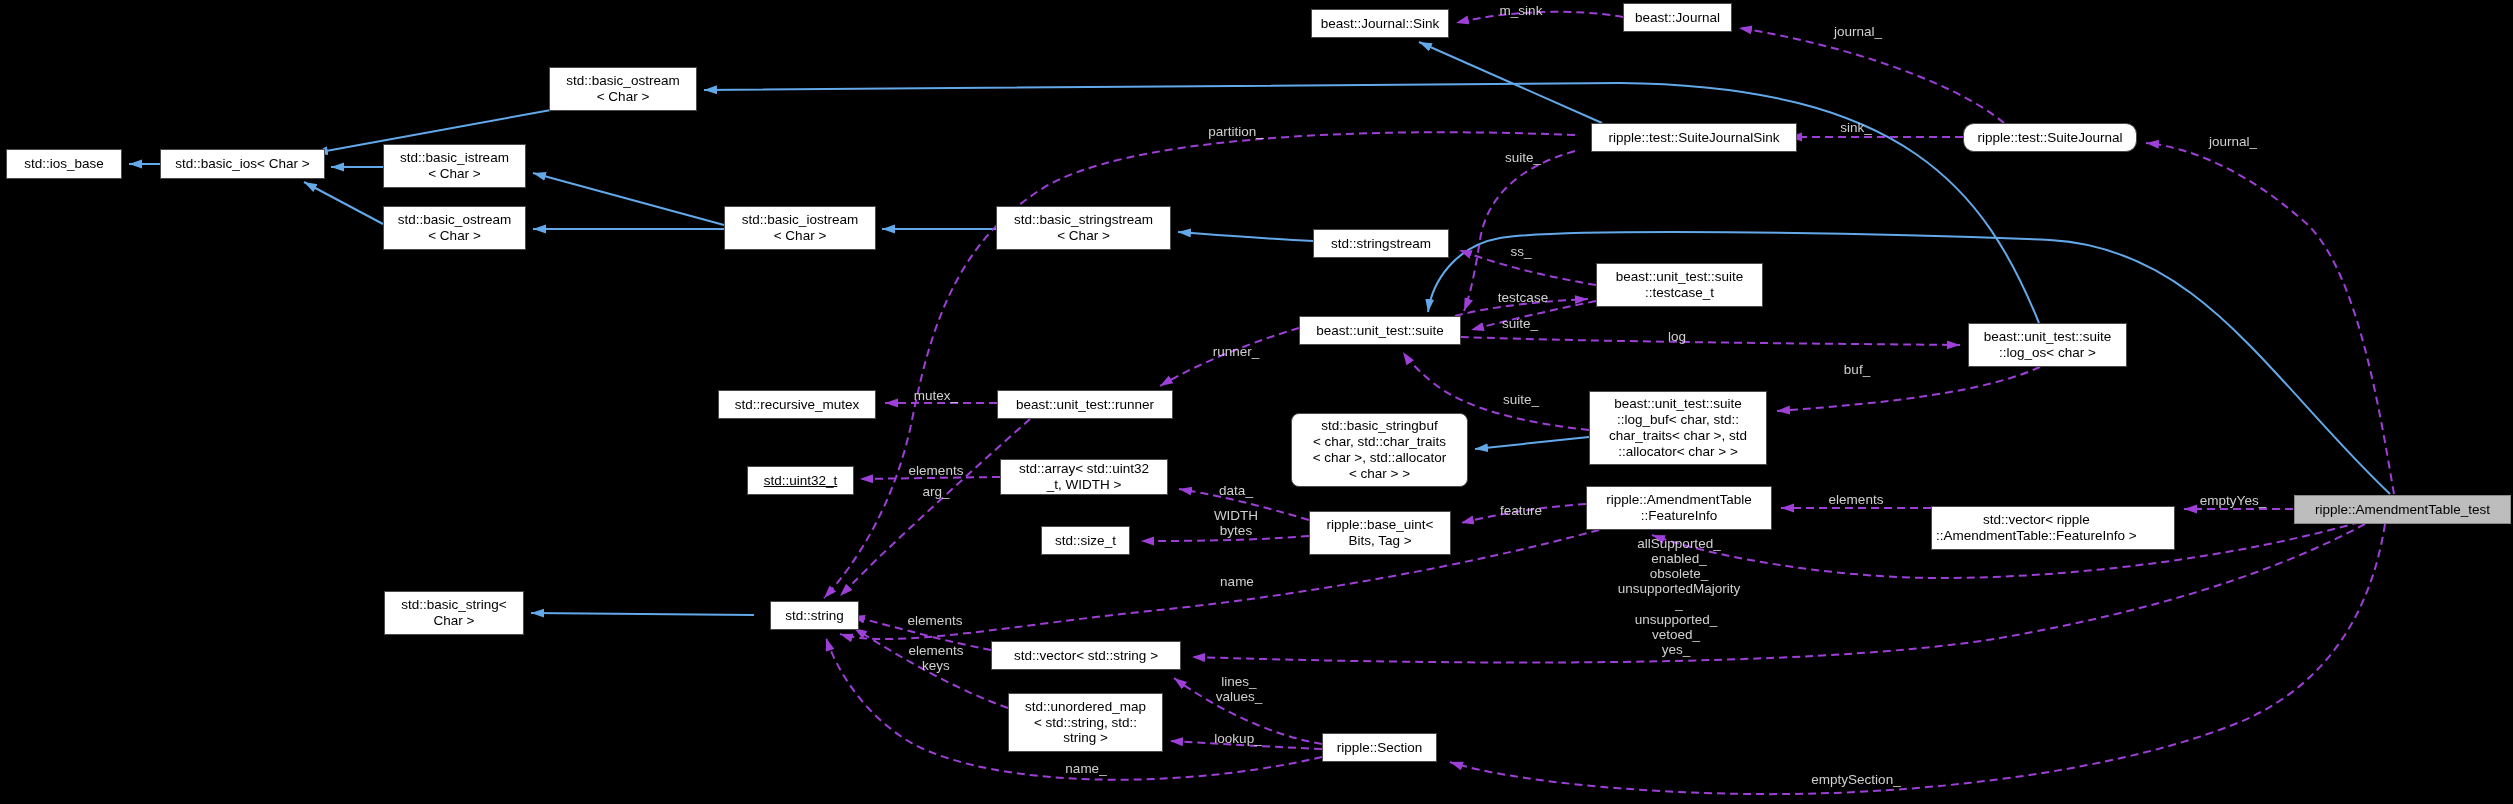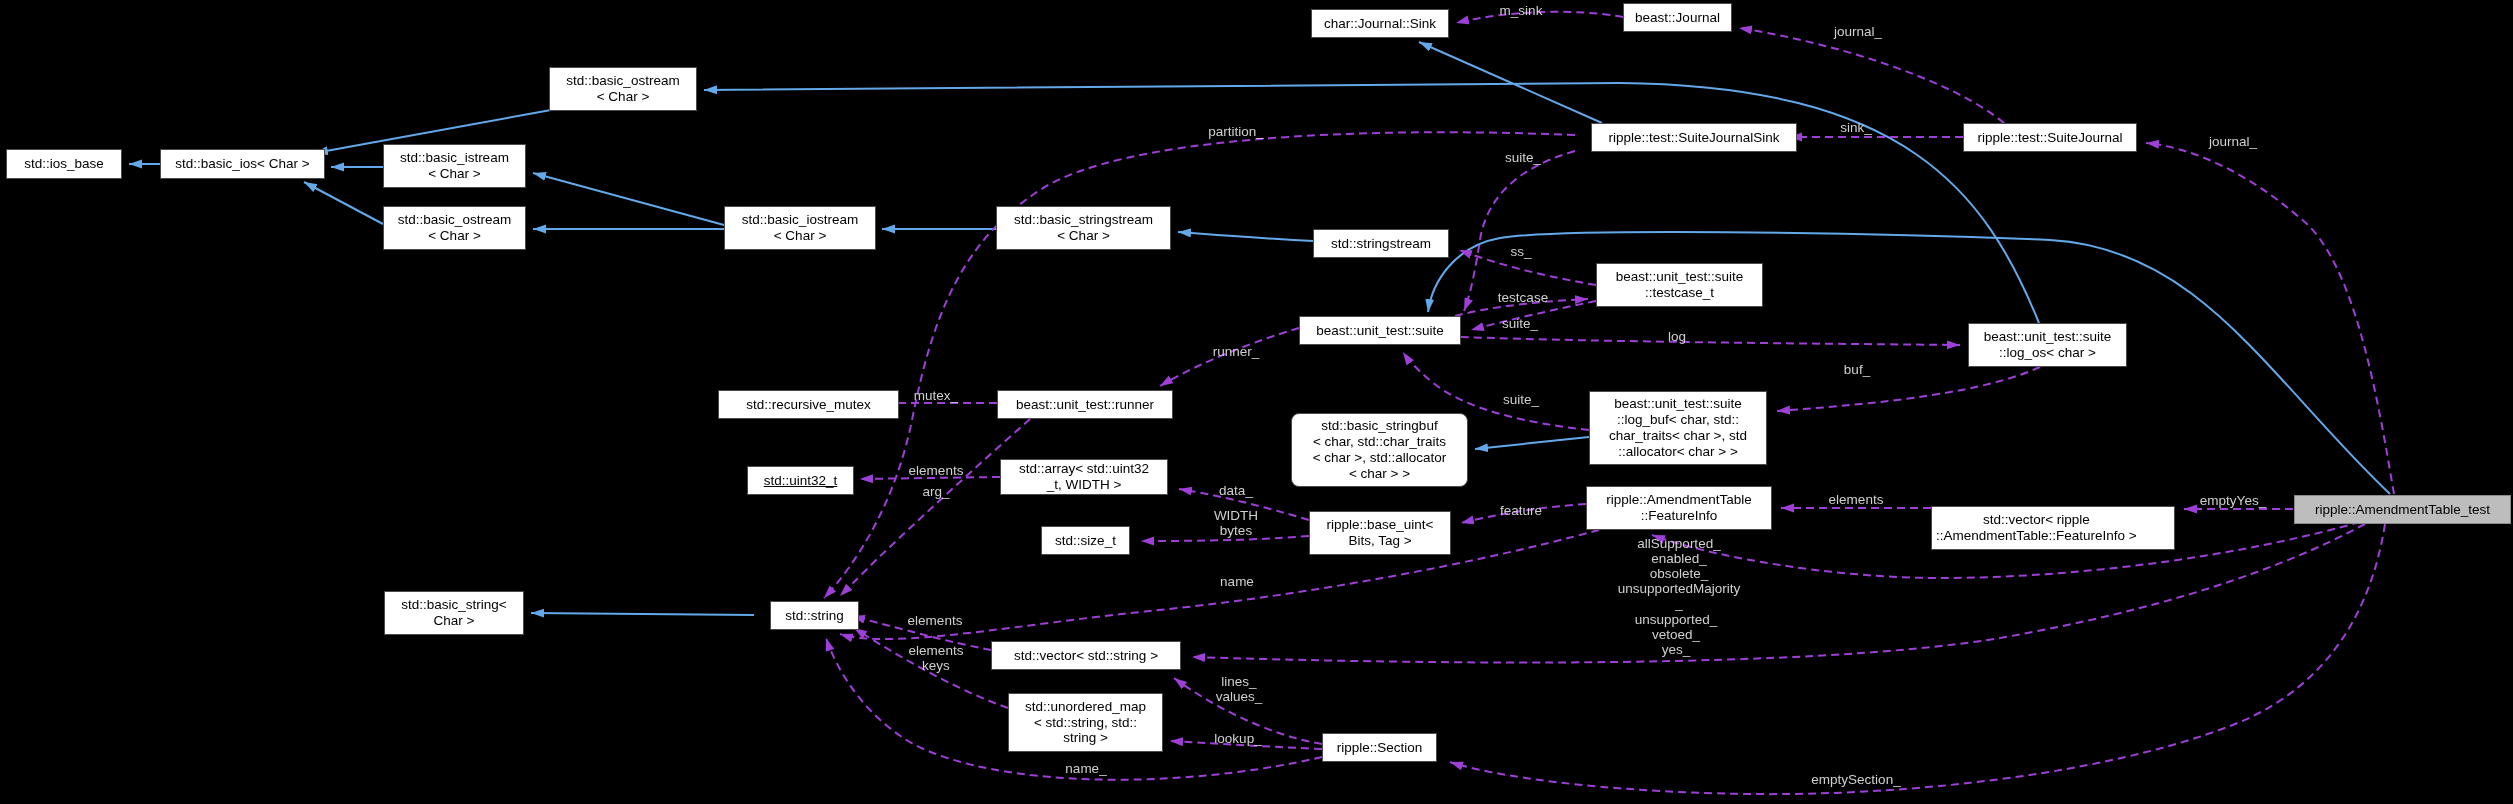--- a/index.html
+++ b/index.html
@@ -81,38 +81,38 @@
 &lt; Char &gt;</div>
       <div class="node" style="left: 549px; top: 67px; width: 148px; height: 44px;">std::basic_ostream
 &lt; Char &gt;</div>
       <div class="node" style="left: 383px; top: 206px; width: 143px; height: 44px;">std::basic_ostream
 &lt; Char &gt;</div>
       <div class="node" style="left: 724px; top: 206px; width: 152px; height: 44px;">std::basic_iostream
 &lt; Char &gt;</div>
       <div class="node" style="left: 996px; top: 206px; width: 175px; height: 44px;">std::basic_stringstream
 &lt; Char &gt;</div>
       <div class="node" style="left: 1313px; top: 229px; width: 136px; height: 29px;">std::stringstream</div>
-      <div class="node" style="left: 1311px; top: 9px; width: 138px; height: 29px;">char::Journal::Sink</div>
+      <div class="node" style="left: 1311px; top: 9px; width: 138px; height: 29px;">beast::Journal::Sink</div>
       <div class="node" style="left: 1623px; top: 3px; width: 109px; height: 29px;">beast::Journal</div>
       <div class="node" style="left: 1575px; top: 123px; width: 206px; height: 29px; margin-left: 16px;">ripple::test::SuiteJournalSink</div>
-      <div class="node" style="left: 1963px; top: 123px; width: 174px; height: 29px;">ripple::test::SuiteJournal</div>
+      <div class="node" style="left: 1963px; top: 123px; width: 174px; height: 29px; border-radius: 11px;">ripple::test::SuiteJournal</div>
       <div class="node" style="left: 1596px; top: 263px; width: 167px; height: 44px;">beast::unit_test::suite
 ::testcase_t</div>
       <div class="node" style="left: 1299px; top: 316px; width: 162px; height: 29px;">beast::unit_test::suite</div>
       <div class="node" style="left: 1968px; top: 323px; width: 159px; height: 44px;">beast::unit_test::suite
 ::log_os&lt; char &gt;</div>
       <div class="node" style="left: 1589px; top: 391px; width: 178px; height: 74px;">beast::unit_test::suite
 ::log_buf&lt; char, std::
 char_traits&lt; char &gt;, std
 ::allocator&lt; char &gt; &gt;</div>
       <div class="node" style="left: 1291px; top: 413px; width: 177px; height: 74px; border-radius: 8px;">std::basic_stringbuf
 &lt; char, std::char_traits
 &lt; char &gt;, std::allocator
 &lt; char &gt; &gt;</div>
-      <div class="node" style="left: 718px; top: 390px; width: 181px; height: 29px;">std::recursive_mutex</div>
+      <div class="node" style="left: 718px; top: 390px; width: 158px; height: 29px;">std::recursive_mutex</div>
       <div class="node" style="left: 997px; top: 390px; width: 176px; height: 29px;">beast::unit_test::runner</div>
       <div class="node" style="left: 747px; top: 466px; width: 107px; height: 29px; text-decoration: underline;">std::uint32_t</div>
       <div class="node" style="left: 1000px; top: 459px; width: 168px; height: 36px;">std::array&lt; std::uint32
 _t, WIDTH &gt;</div>
       <div class="node" style="left: 1041px; top: 526px; width: 89px; height: 29px;">std::size_t</div>
       <div class="node" style="left: 1309px; top: 511px; width: 142px; height: 44px;">ripple::base_uint&lt;
 Bits, Tag &gt;</div>
       <div class="node" style="left: 1586px; top: 486px; width: 186px; height: 44px;">ripple::AmendmentTable
 ::FeatureInfo</div>
       <div class="node left" style="left: 1931px; top: 486px; width: 244px; height: 44px;">std::vector&lt; ripple

